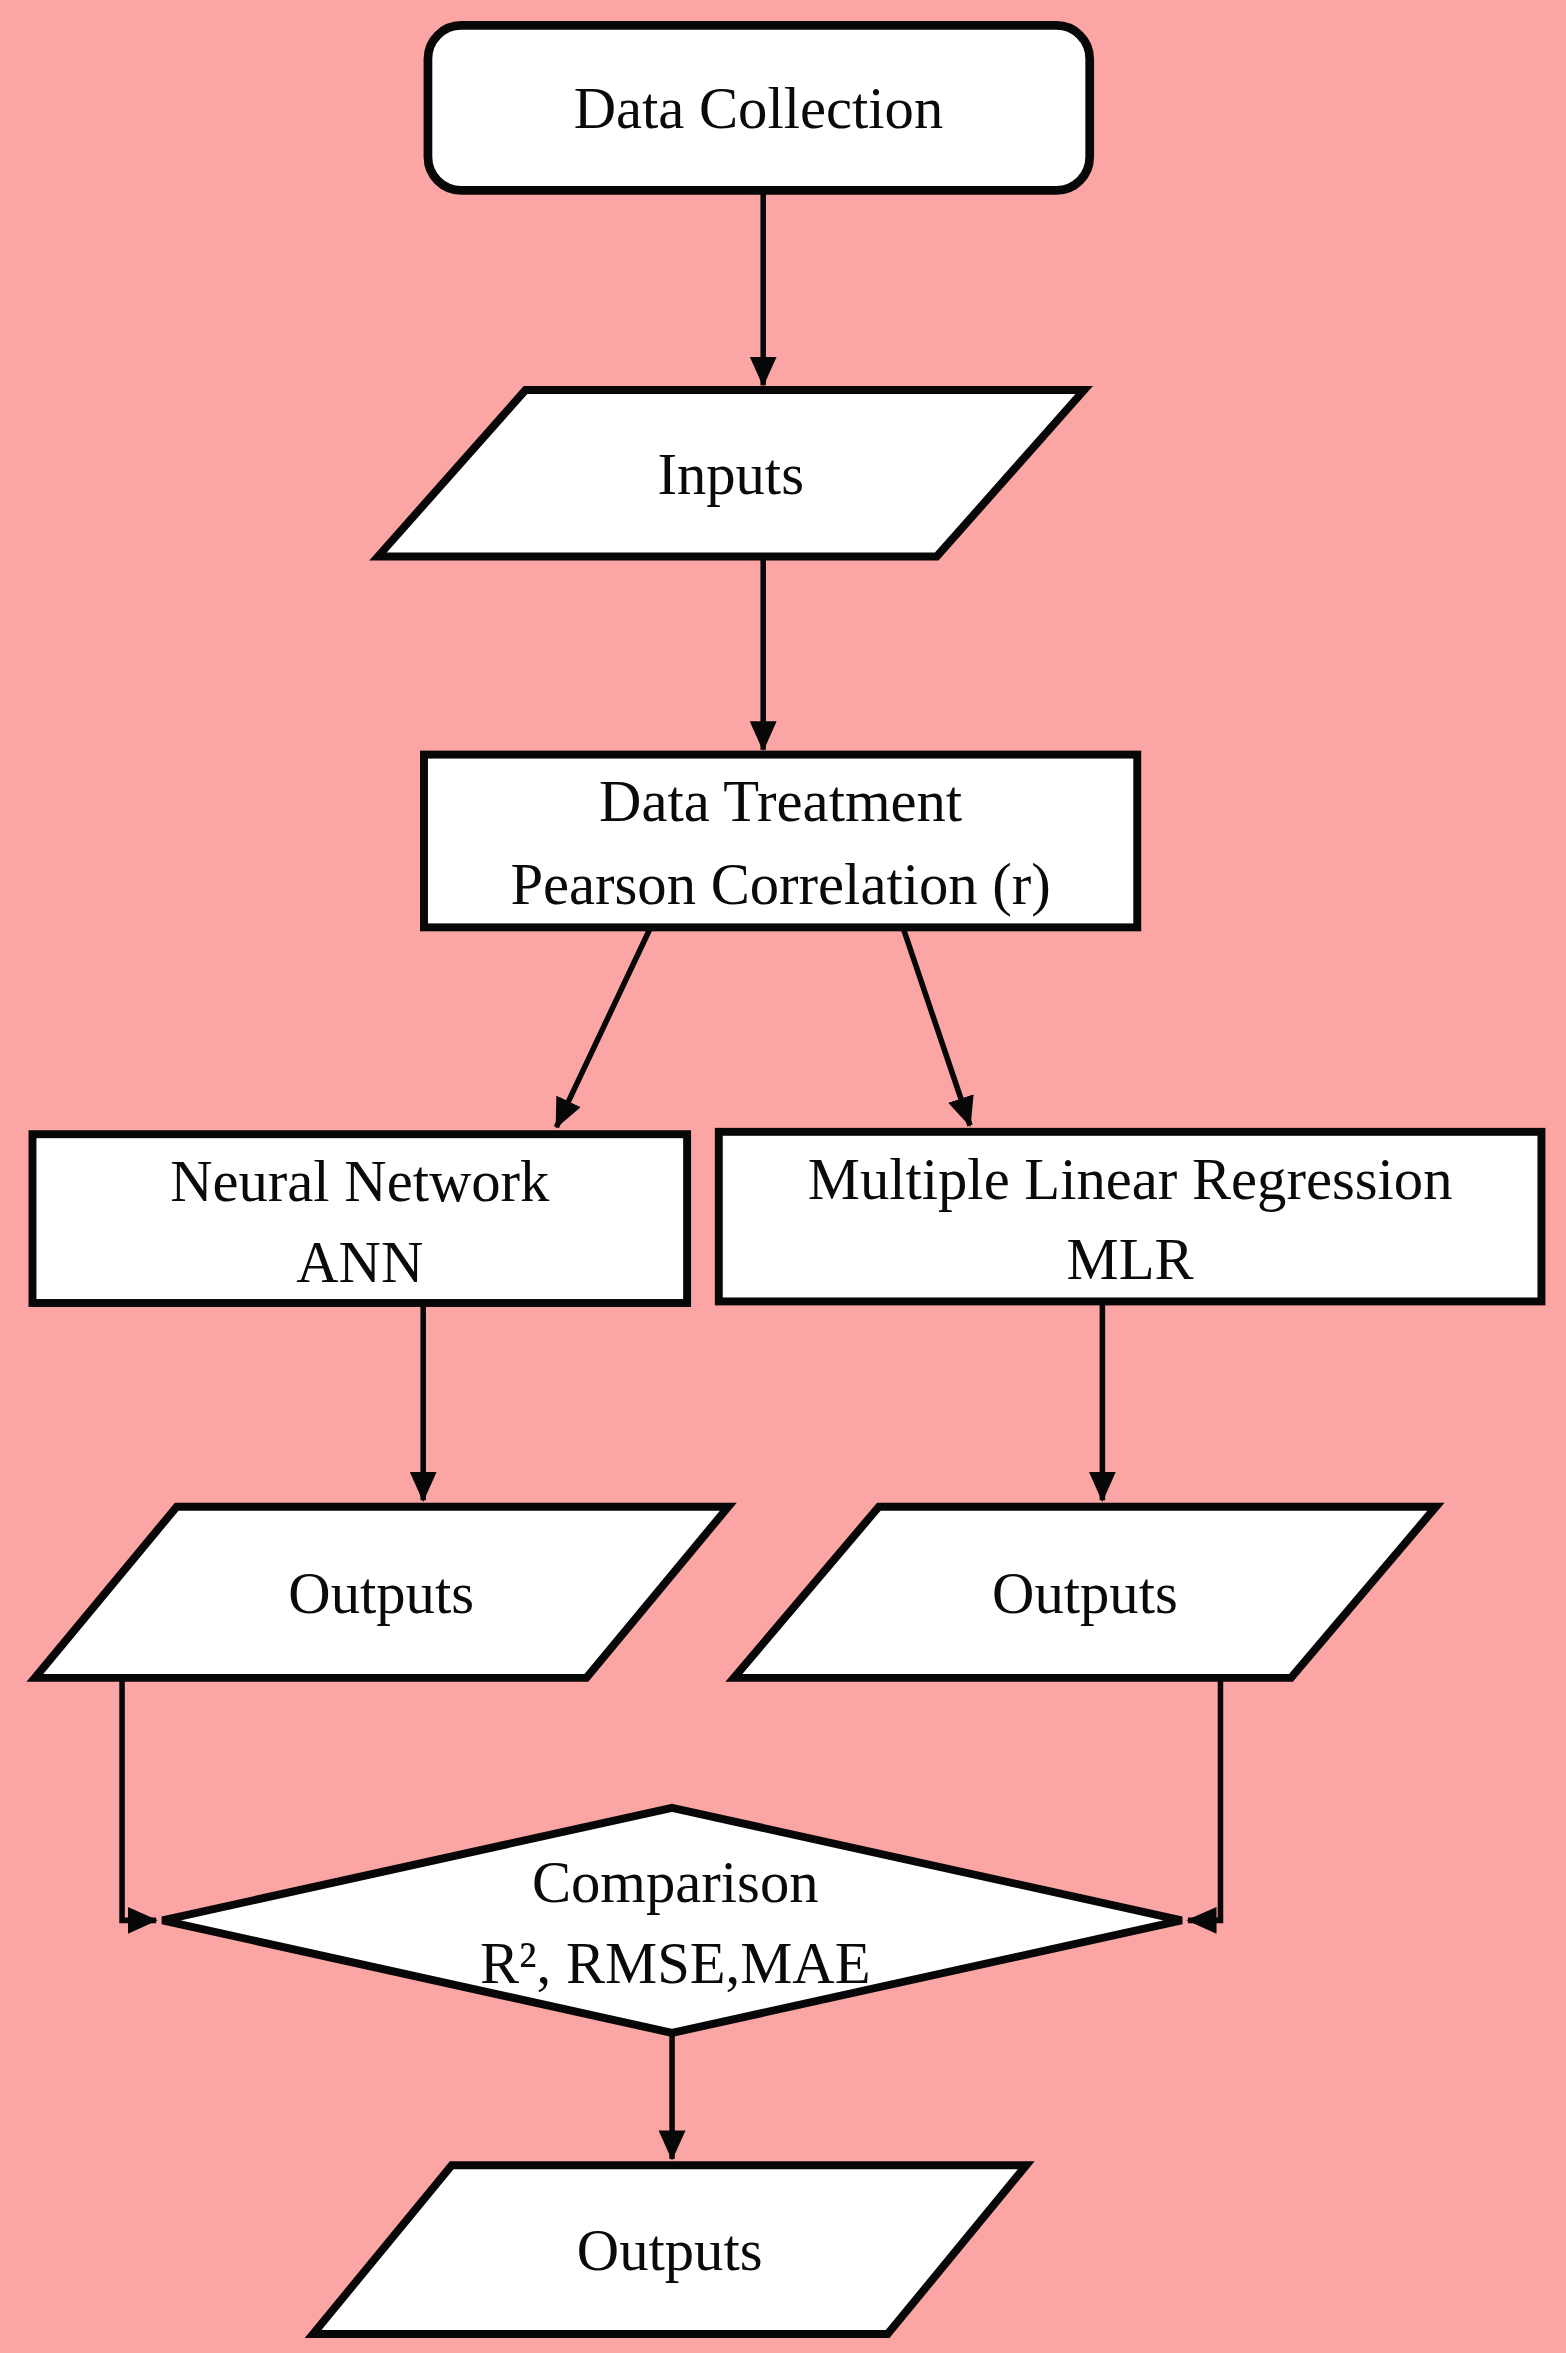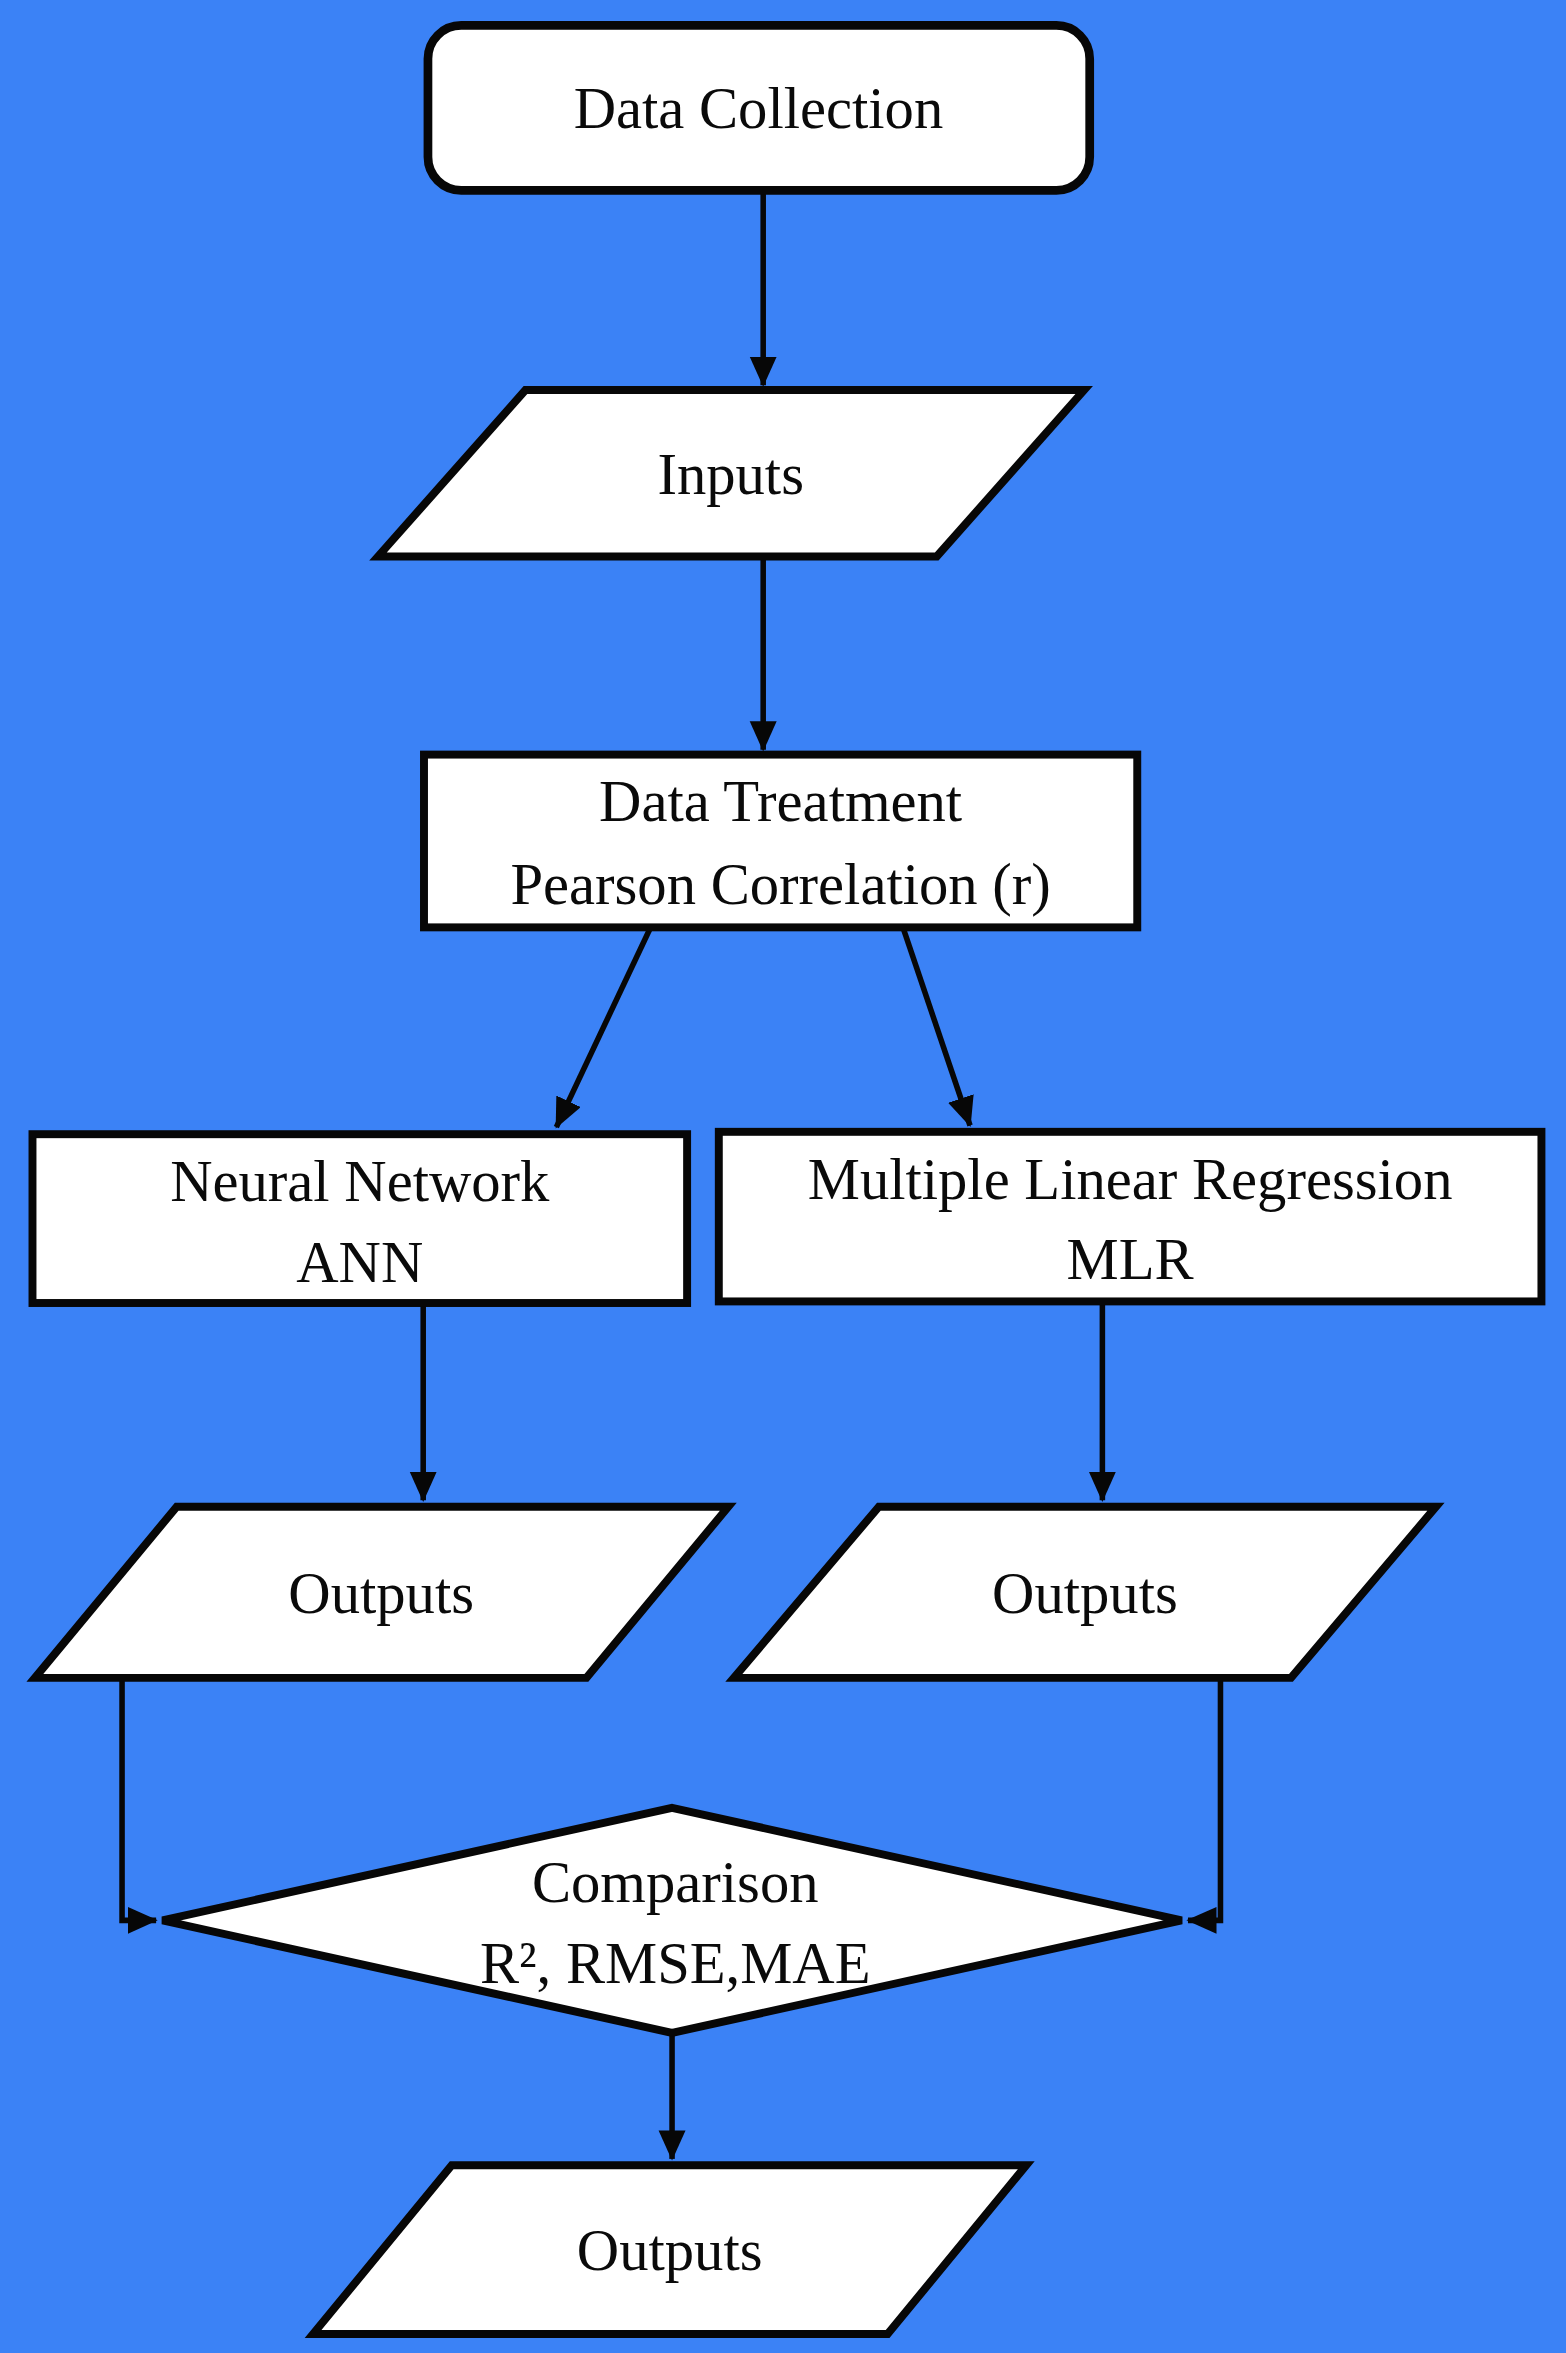--- a/index.html
+++ b/index.html
@@ -4,21 +4,21 @@
 <style>
   html, body {
     margin: 0;
     padding: 0;
     background: #ffffff;
   }
   .page {
     position: relative;
     width: 1566px;
     height: 2354px;
-    background: #3b82f6;
+    background: #fca5a5;
     overflow: hidden;
   }
   svg.flowchart {
     display: block;
     width: 1566px;
     height: 2354px;
   }
   .shape {
     fill: #ffffff;
     stroke: #070707;

